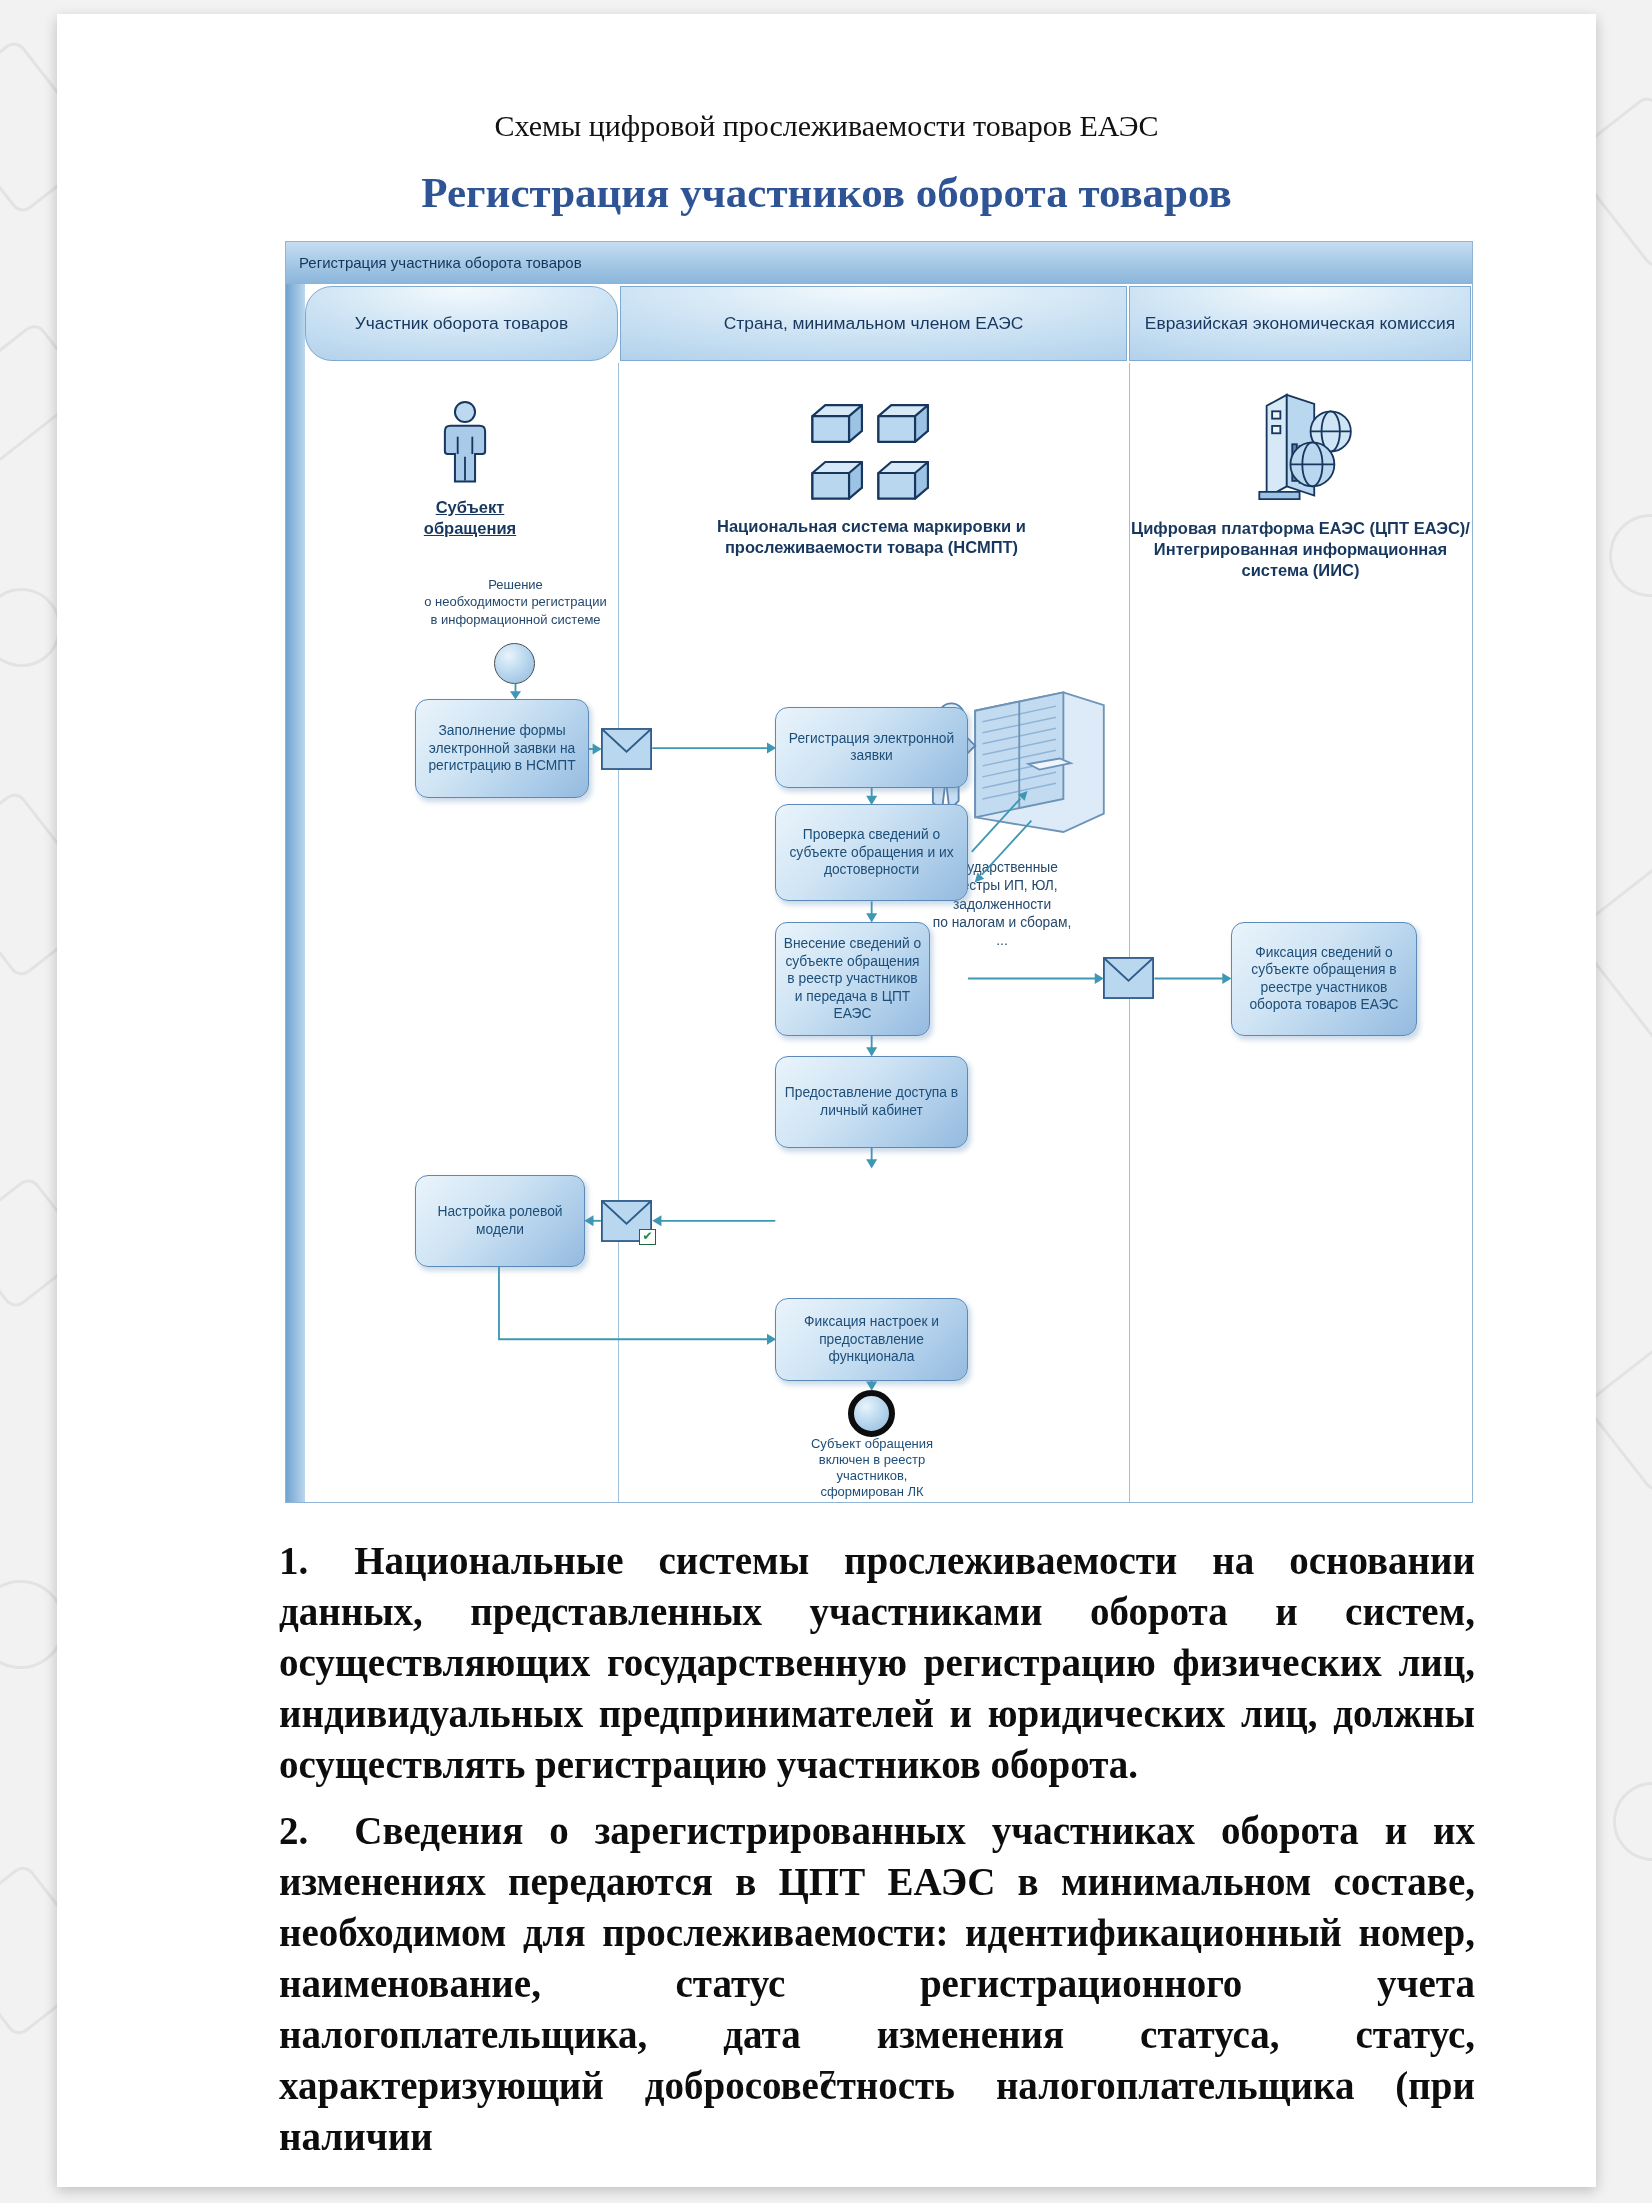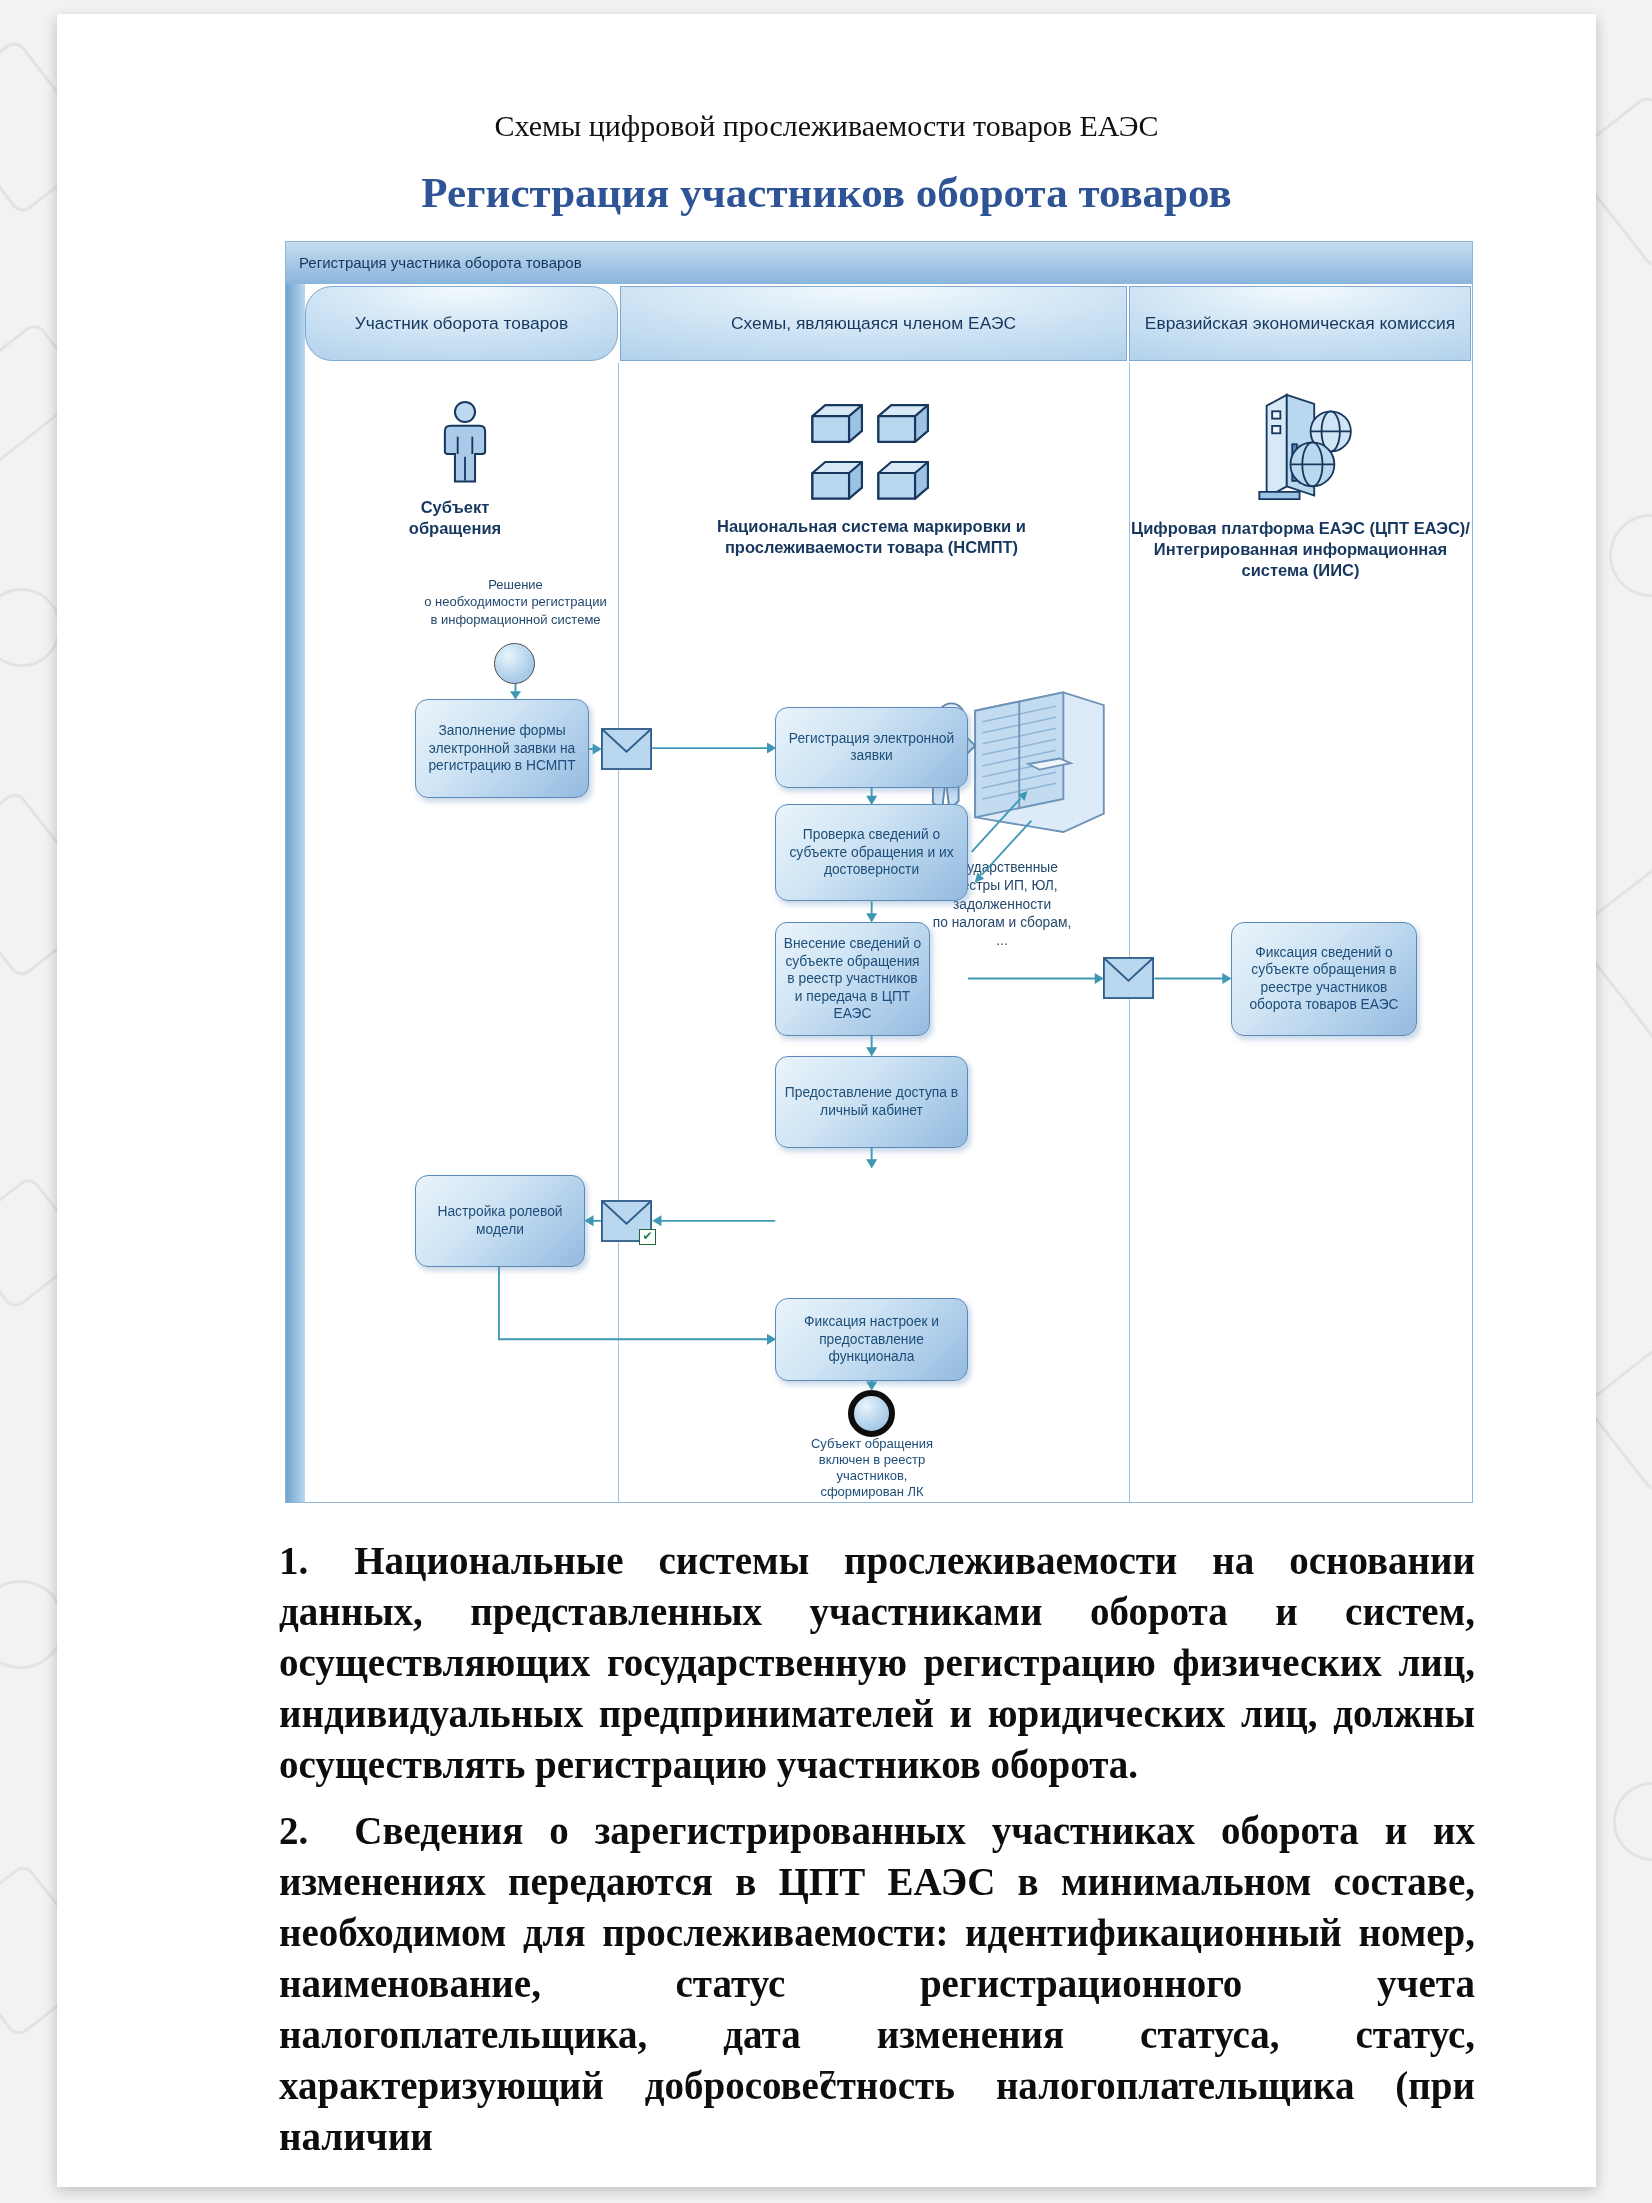--- a/index.html
+++ b/index.html
@@ -95,34 +95,34 @@
 <div class="doodle circ" style="left:1613px;top:1782px;width:73px;height:73px;"></div>
 
 <div class="page">
 
   <div class="doc-header">Схемы цифровой прослеживаемости товаров ЕАЭС</div>
   <div class="doc-title">Регистрация участников оборота товаров</div>
 
   <div class="diagram">
     <div class="pool-titlebar">Регистрация участника оборота товаров</div>
     <div class="lane-head lh1">Участник оборота товаров</div>
-    <div class="lane-head lh2">Схемы, являющаяся членом ЕАЭС</div>
+    <div class="lane-head lh2">Страна, минимальном членом ЕАЭС</div>
     <div class="lane-head lh3">Евразийская экономическая комиссия</div>
     <div class="side-strip"></div>
     <div class="lane-div ld1"></div>
     <div class="lane-div ld2"></div>
 
     <svg class="icon" style="left:147px;top:158px;" width="64" height="88" viewBox="0 0 70 96">
       <circle cx="35" cy="13" r="11" fill="#bcd9ef" stroke="#17375e" stroke-width="2.2"></circle>
       <path d="M19 28 h32 q6 0 6 6 v22 q0 3 -3 3 h-8 v30 h-22 v-30 h-8 q-3 0 -3 -3 v-22 q0 -6 6 -6 z" fill="#a9cae8" stroke="#17375e" stroke-width="2.2"></path>
       <line x1="27" y1="40" x2="27" y2="59" stroke="#17375e" stroke-width="2"></line>
       <line x1="43" y1="40" x2="43" y2="59" stroke="#17375e" stroke-width="2"></line>
       <line x1="35" y1="62" x2="35" y2="88" stroke="#17375e" stroke-width="2"></line>
     </svg>
-    <div class="actor-label ml" style="left:77px;top:255px;width:184px;">Субъект
+    <div class="actor-label ml" style="left:92px;top:255px;width:184px;text-decoration:underline;">Субъект
 обращения</div>
 
     <svg class="icon" style="left:508px;top:154px;" width="156" height="110" viewBox="0 0 170 120">
       <g stroke="#17375e" stroke-width="2.4" stroke-linejoin="round">
         <path d="M20 22 l14 -12 h40 v28 h-40 l-14 12 z" fill="#d7e9f7"></path>
         <path d="M20 22 h40 v28 h-40 z" fill="#b9d8ef"></path>
           <path d="M60 50 l14 -12 v-28 l-14 12 z" fill="#9cc3e4"></path>
         <path d="M92 22 l14 -12 h40 v28 h-40 l-14 12 z" fill="#d7e9f7"></path>
         <path d="M92 22 h40 v28 h-40 z" fill="#b9d8ef"></path>
           <path d="M132 50 l14 -12 v-28 l-14 12 z" fill="#9cc3e4"></path>

